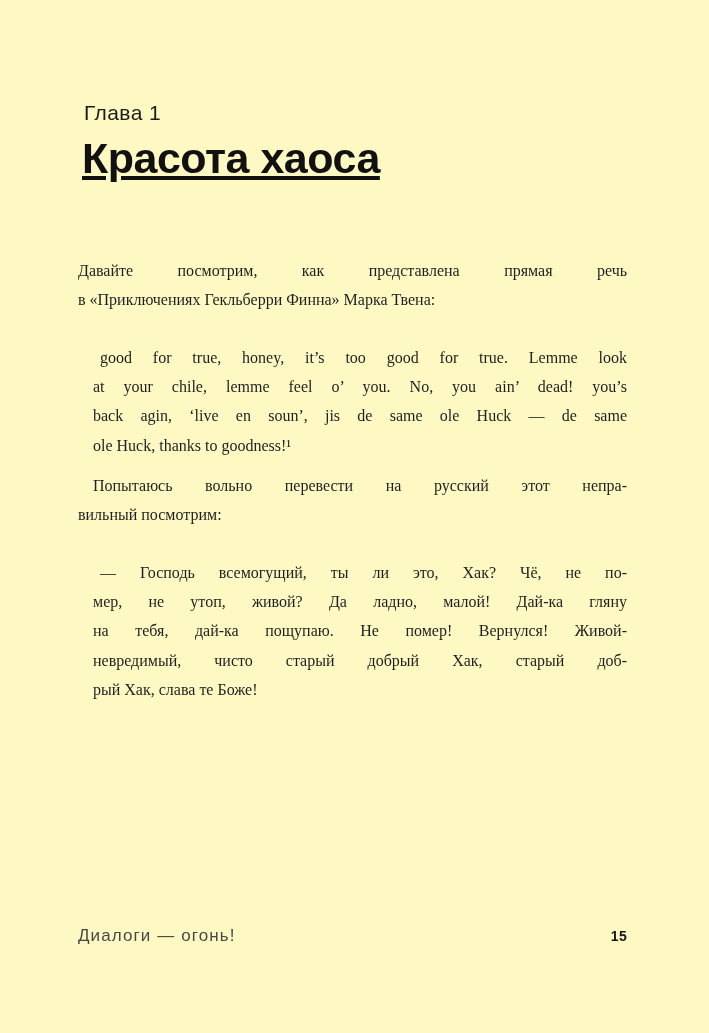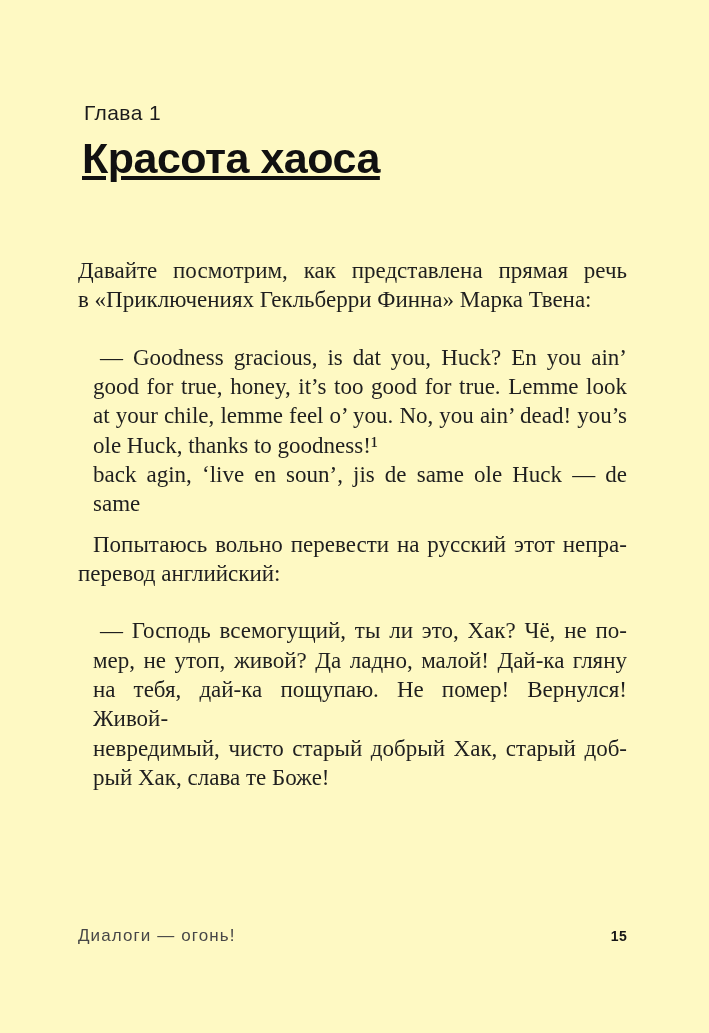--- a/index.html
+++ b/index.html
@@ -37,21 +37,21 @@
     font-size: 43px;
     line-height: 1.1;
     letter-spacing: -0.5px;
     color: #111111;
   }
   .text-column {
     position: absolute;
     left: 78px;
     top: 256px;
     width: 549px;
-    font-size: 23px;
+    font-size: 16px;
     line-height: 29.35px;
     color: #1f1f1f;
   }
   .block { margin: 0; }
   .block.quote {
     margin: 28px 0 11px 15px;
   }
   .line { white-space: normal; }
   .line-just {
     text-align: justify;
@@ -92,29 +92,28 @@
   <div class="chapter-label">Глава 1</div>
 
   <h1 class="chapter-title" style="margin:0; font-size:43px;text-decoration:underline;">Красота хаоса</h1>
 
   <div class="text-column">
       <div class="block paragraph">
         <div class="line line-just">Давайте посмотрим, как представлена прямая речь</div>
         <div class="line line-last">в «Приключениях Гекльберри Финна» Марка Твена:</div>
       </div>
       <div class="block quote">
-        <div class="line line-just">— Goodness gracious, is dat you, Huck? En you ain’</div>
         <div class="line line-just">good for true, honey, it’s too good for true. Lemme look</div>
         <div class="line line-just">at your chile, lemme feel o’ you. No, you ain’ dead! you’s</div>
+        <div class="line line-just">back agin, ‘live en soun’, jis de same ole Huck — de same</div>
         <div class="line line-last">ole Huck, thanks to goodness!¹</div>
-        <div class="line line-just">back agin, ‘live en soun’, jis de same ole Huck — de same</div>
       </div>
       <div class="block paragraph-indent">
         <div class="line line-just">Попытаюсь вольно перевести на русский этот непра-</div>
-        <div class="line line-last">перевод английский:</div>
+        <div class="line line-last">вильный посмотрим:</div>
       </div>
       <div class="block quote">
         <div class="line line-just">— Господь всемогущий, ты ли это, Хак? Чё, не по-</div>
         <div class="line line-just">мер, не утоп, живой? Да ладно, малой! Дай-ка гляну</div>
         <div class="line line-just">на тебя, дай-ка пощупаю. Не помер! Вернулся! Живой-</div>
         <div class="line line-just">невредимый, чисто старый добрый Хак, старый доб-</div>
         <div class="line line-last">рый Хак, слава те Боже!</div>
       </div>
     </div>
 

